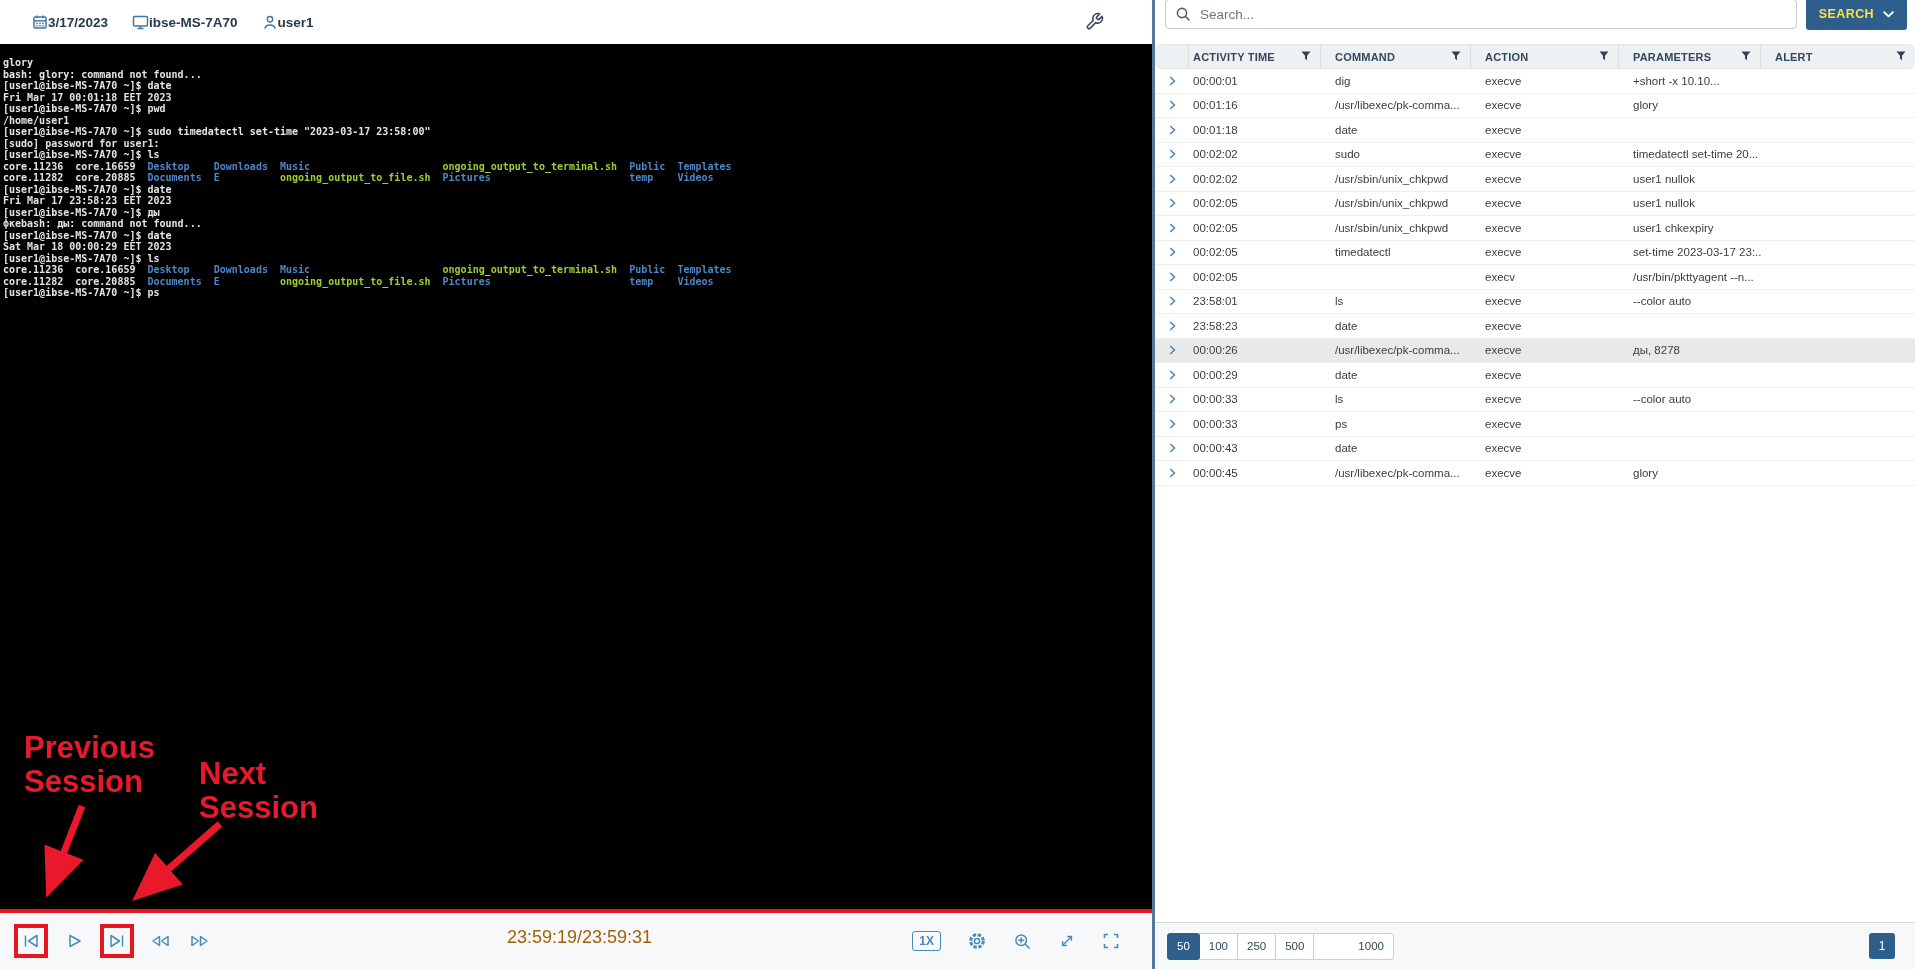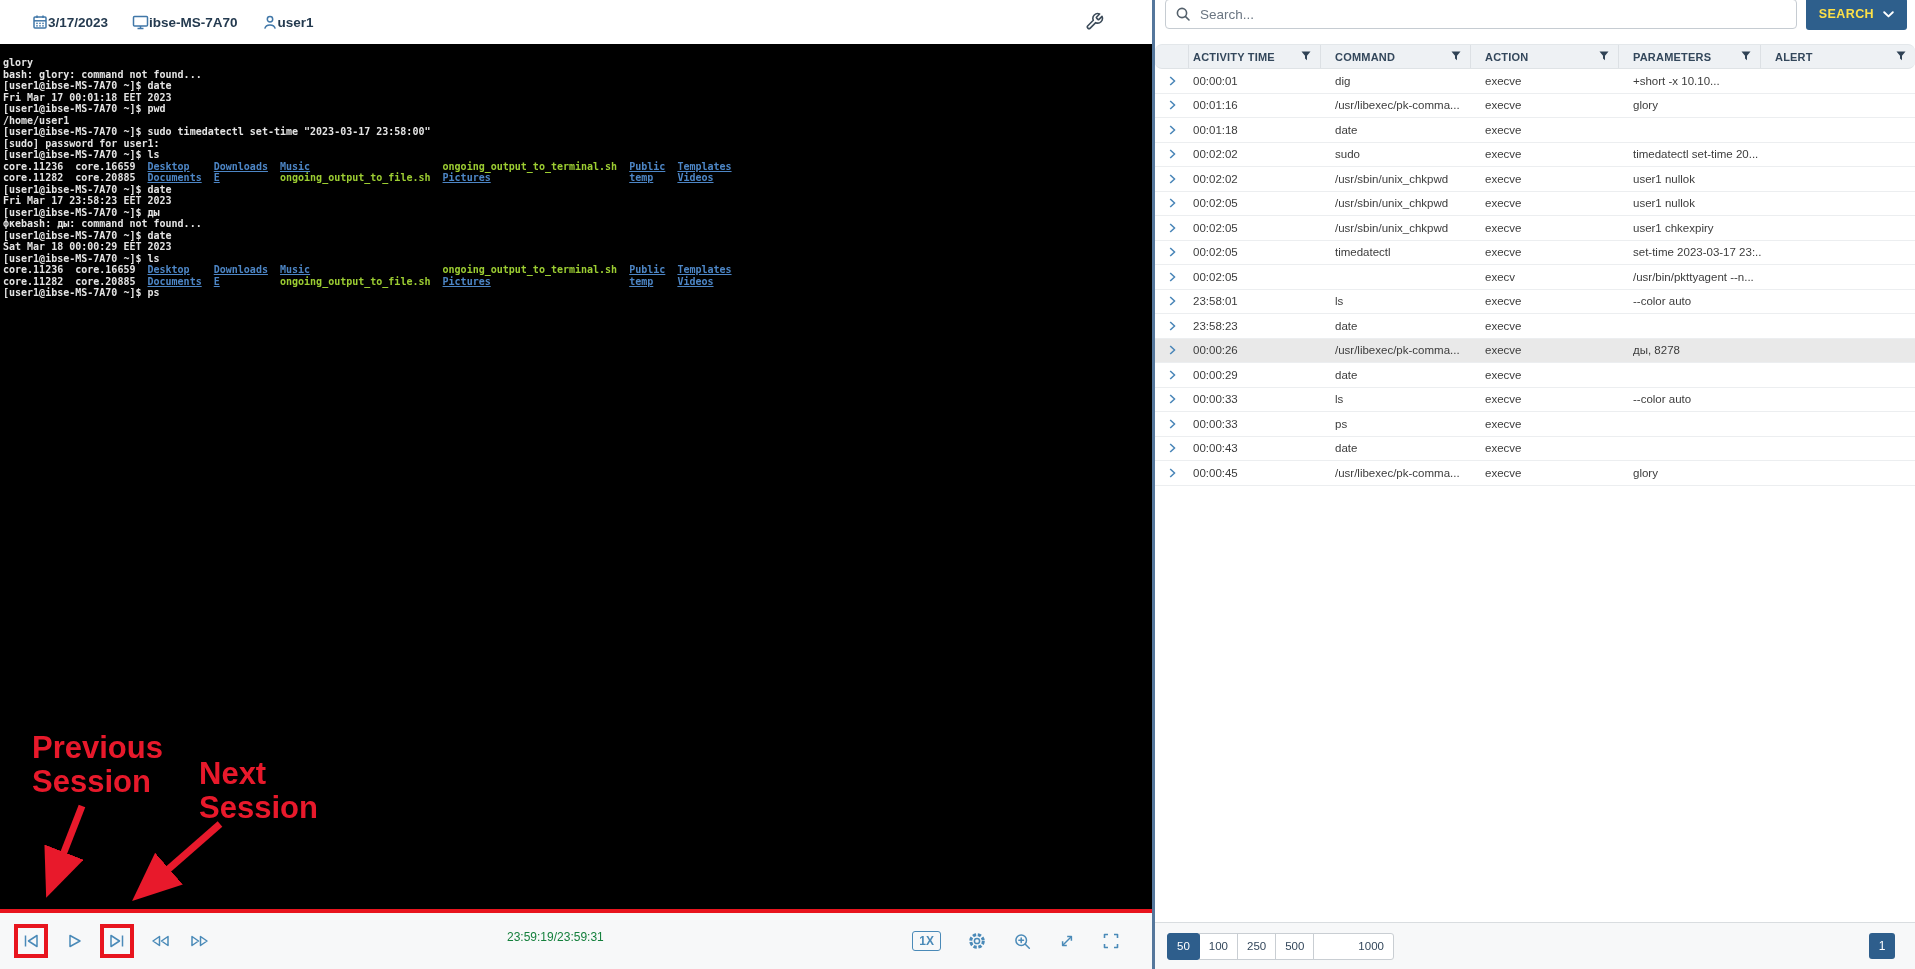--- a/index.html
+++ b/index.html
@@ -15,38 +15,38 @@
   .left { width:1152px; position:relative; background:#fff; flex:0 0 1152px; }
   .lheader { height:44px; display:flex; align-items:center; gap:24px; padding-left:32px; position:relative; }
   .hitem { display:flex; align-items:center; font-size:13.5px; font-weight:700; color:#243a4f; }
   .hicon { display:flex; }
   .wrench { position:absolute; right:48px; top:12px; cursor:pointer; }
 
   .terminal { position:absolute; top:44px; left:0; width:100%; height:865px; background:#000; overflow:hidden; }
   .tout { margin:0; padding:13px 0 0 3px;
     font-family:"DejaVu Sans Mono","Liberation Mono",monospace;
     font-size:10px; line-height:11.5px; font-weight:700; color:#e4e4e4; white-space:pre; }
-  .seg-d { color:#4d86c6;text-decoration:underline; }
+  .seg-d { color:#4d86c6; }
   .seg-s { color:#9ccd32; }
 
   
   .annot-label { position:absolute; z-index:8; color:#e8192b; font-weight:700;
     font-size:31px; line-height:34px; letter-spacing:0; pointer-events:none; }
-  .annot-prev { left:32px; top:731px; width:180px; }
+  .annot-prev { left:24px; top:731px; width:180px; }
   .annot-next { left:199px; top:757px; width:140px; }
   .annot-svg { position:absolute; inset:0; z-index:8; pointer-events:none; }
   .redline { position:absolute; top:909px; left:0; width:100%; height:4px; background:#e8141e; z-index:7; }
 
   .pbar { position:absolute; top:913px; left:0; width:100%; height:56px; background:#f7f8f9; }
   .pcontrols { position:absolute; left:14px; top:0; height:56px; display:flex; align-items:center; gap:13px; }
   .pbtn { width:26px; height:26px; display:flex; align-items:center; justify-content:center;
     background:none; border:none; padding:0; cursor:pointer; }
   .redbox { border:4px solid #e8141e; display:flex; padding:0; }
   .ptime { position:absolute; left:507px; top:0; height:48px; display:flex; align-items:center;
-    font-size:12px; color:#15803d; }
+    font-size:18px; color:#a16207; }
   .pright { position:absolute; right:32px; top:0; height:56px; display:flex; align-items:center; gap:26px; }
   .speed { border:1.5px solid #4a8ab8; color:#4a8ab8; font-weight:700; font-size:12px;
     padding:2px 6px; border-radius:3px; background:transparent; cursor:pointer;
     font-family:"Liberation Sans",sans-serif; }
   .iconbtn { background:none; border:none; padding:0; display:flex; cursor:pointer; }
 
   
   .divider { width:3px; background:#55779c; flex:0 0 3px; }
 
   

